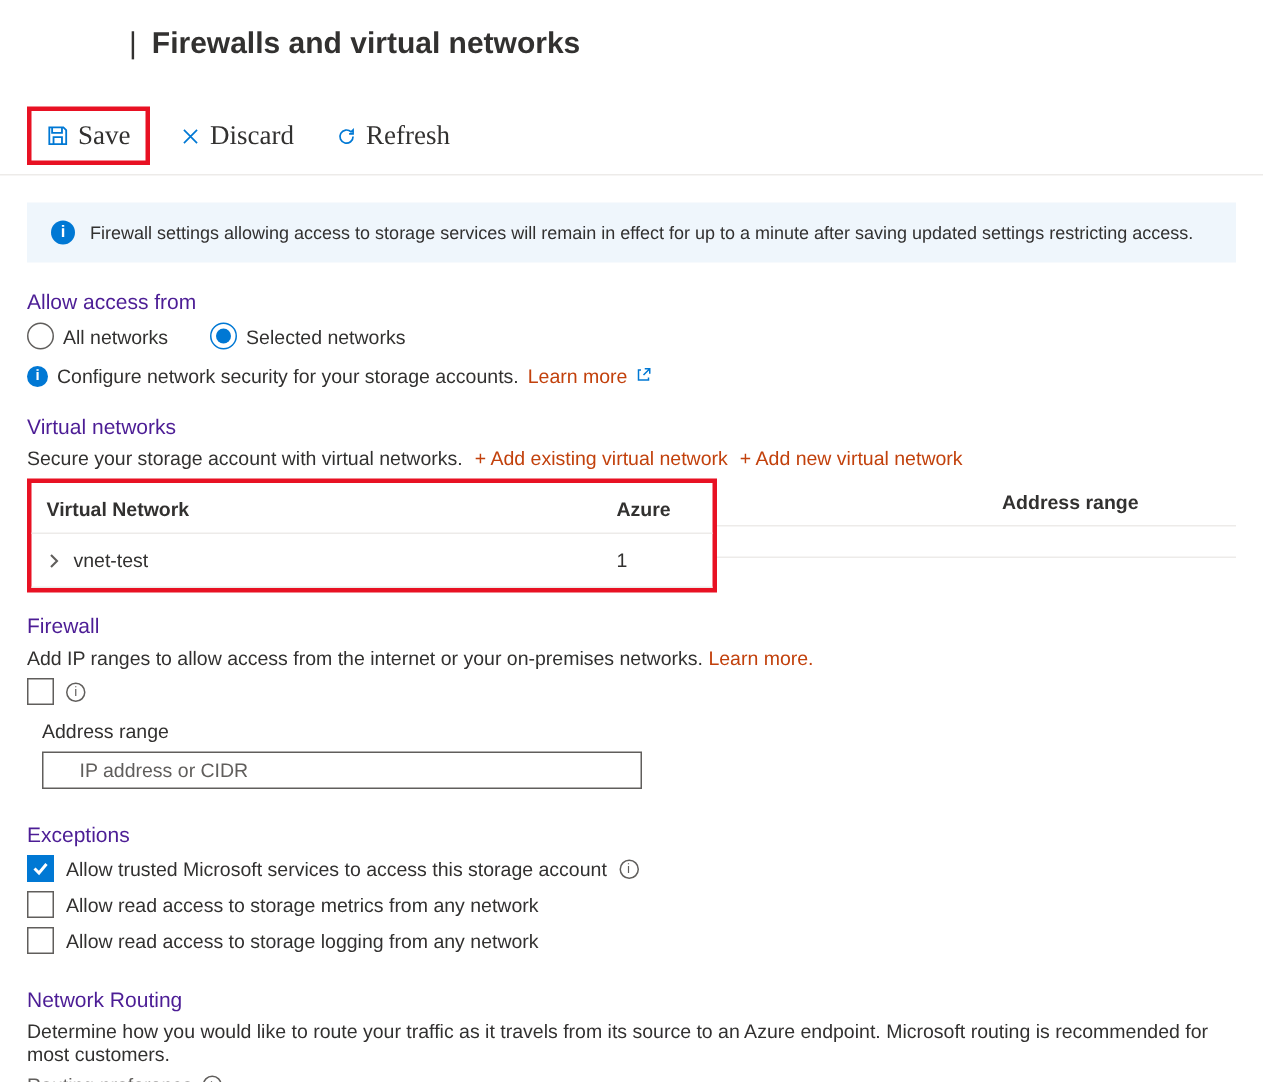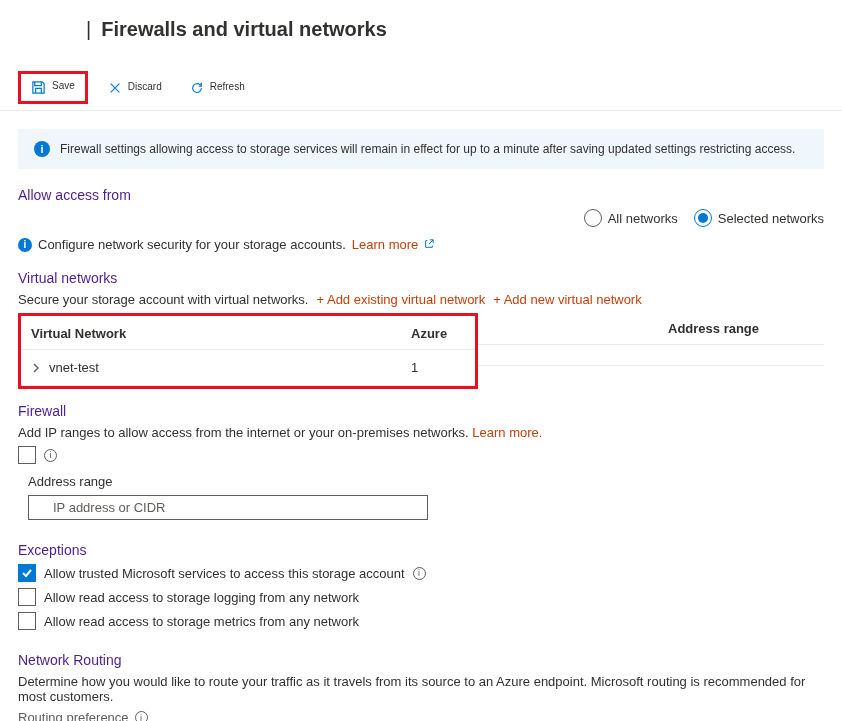--- a/index.html
+++ b/index.html
@@ -18,27 +18,29 @@
     .toolbar {
       display: flex;
       align-items: center;
       gap: 12px;
       padding: 8px 0 6px 18px;
       border-bottom: 1px solid #edebe9;
       margin-top: 12px;
     }
     .toolbar-btn {
       display: inline-flex;
+      align-items: center;
       gap: 6px;
       background: transparent;
       border: none;
-      font-size: 10px;
+      font-size: 18px;
       color: #323130;
       cursor: pointer;
       padding: 4px 8px;
+      font-family: Liberation Serif, serif;
     }
     .save-highlight {
       border: 3px solid #e81123;
       padding: 6px 10px;
       display: inline-flex;
       align-items: center;
       gap: 6px;
     }
     .content { padding: 0 18px; }
     .info-banner {
@@ -51,21 +53,21 @@
       font-size: 12px;
       color: #323130;
     }
     .info-circle {
       width: 16px; height: 16px; border-radius: 50%;
       background: #0078d4; color: #fff; font-weight: bold;
       display: inline-flex; align-items: center; justify-content: center;
       font-size: 11px; flex-shrink: 0;
     }
     .section-title { font-size: 14px; color: #4c1d95; margin-bottom: 6px; font-weight: 400; }
-    .radio-row { display: flex; align-items: center; gap: 16px; margin-bottom: 10px; justify-content: flex-end; }
+    .radio-row { display: flex; align-items: center; gap: 28px; margin-bottom: 10px; }
     .radio-opt { display: inline-flex; align-items: center; gap: 6px; cursor: pointer; }
     .radio-circle {
       width: 18px; height: 18px; border-radius: 50%;
       border: 1px solid #605e5c; display: inline-flex;
       align-items: center; justify-content: center;
     }
     .radio-circle.selected { border-color: #0078d4; }
     .radio-dot { width: 10px; height: 10px; border-radius: 50%; background: #0078d4; }
     .config-line { display: flex; align-items: center; gap: 6px; margin-bottom: 18px; font-size: 13px; }
     .link { color: #c2410c; cursor: pointer; text-decoration: none; }
@@ -249,25 +251,25 @@
       <span class="chk checked">
         <svg width="12" height="12" viewBox="0 0 12 12">
             <path fill="none" stroke="#fff" stroke-width="2" d="M2 6l3 3 5-6"></path>
           </svg>
       </span>
       <span>Allow trusted Microsoft services to access this storage account</span>
       <span class="info-outline">i</span>
     </div>
     <div class="checkbox-row">
       <span class="chk"></span>
+      <span>Allow read access to storage metrics from any network</span>
+    </div>
+    <div class="checkbox-row">
+      <span class="chk"></span>
       <span>Allow read access to storage logging from any network</span>
-    </div>
-    <div class="checkbox-row">
-      <span class="chk"></span>
-      <span>Allow read access to storage metrics from any network</span>
     </div>
 
     <div class="section-gap"></div>
     <div class="section-title">Network Routing</div>
     <div class="subtext">Determine how you would like to route your traffic as it travels from its source to an Azure endpoint. Microsoft routing is recommended for most customers.</div>
     <div class="muted">
       <span>Routing preference</span>
       <span class="info-outline">i</span>
     </div>
     

